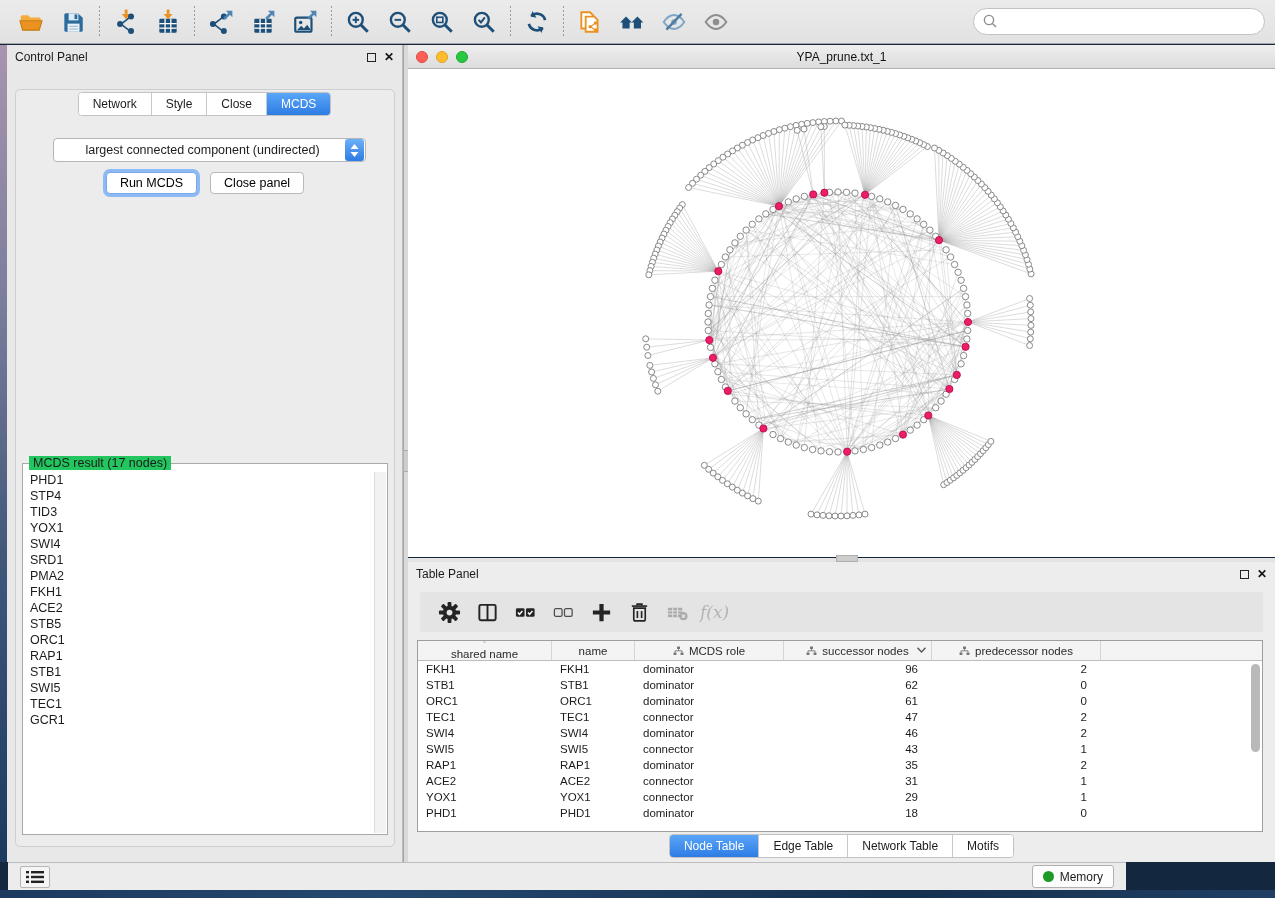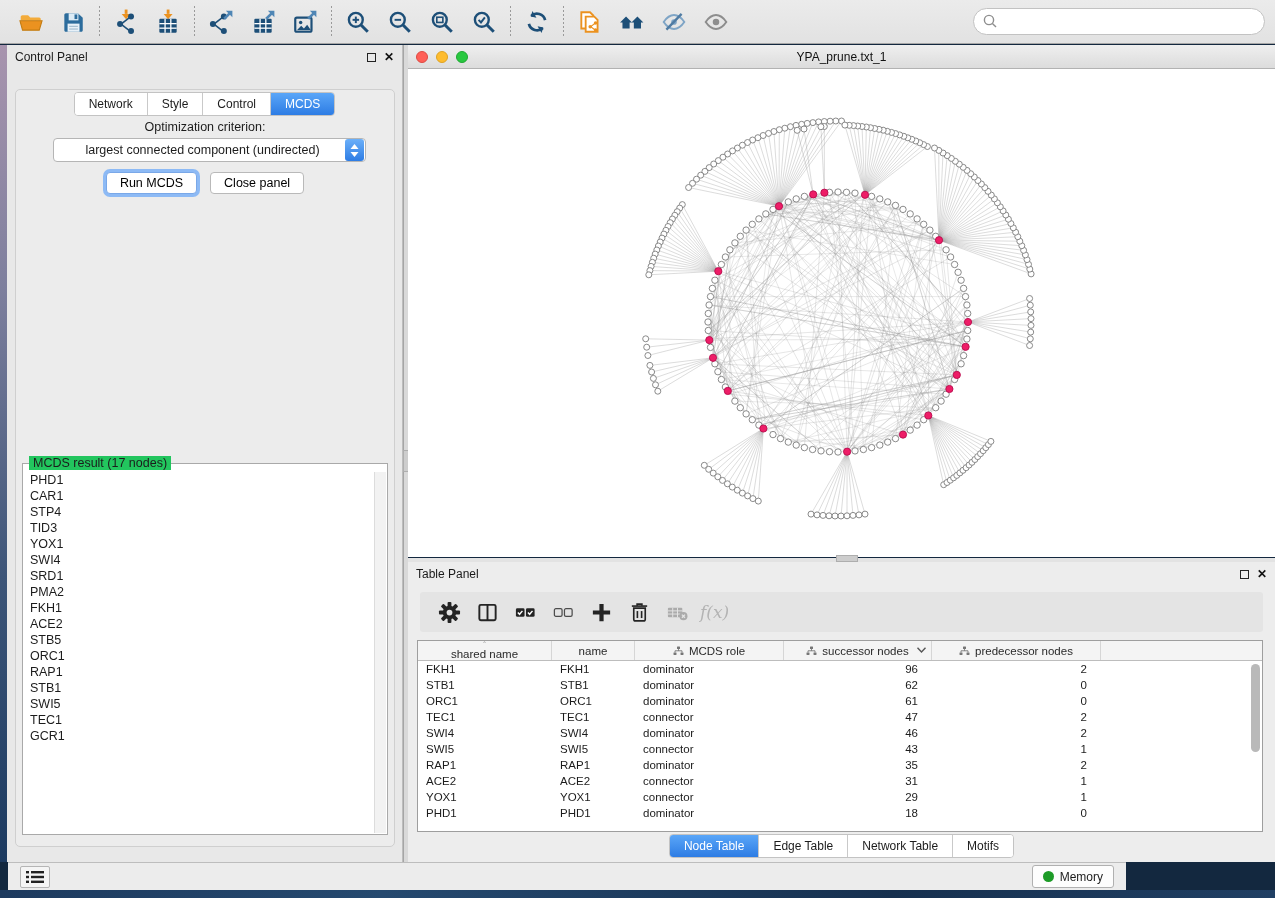--- a/index.html
+++ b/index.html
@@ -316,46 +316,44 @@
     <span class="panel-title">Control Panel</span>
     <span class="panel-winbtns">
       <span class="float-glyph"></span>
       <span class="close-glyph">✕</span>
     </span>
   </div>
   <div class="cp-tabs-row">
     <div class="seg-tabs" id="cp-tabs">
         <div class="seg-tab">Network</div>
         <div class="seg-tab">Style</div>
-        <div class="seg-tab">Control</div>
+        <div class="seg-tab">Close</div>
         <div class="seg-tab active">MCDS</div>
       </div>
   </div>
   <div class="cp-content">
-    <div class="opt-label">Optimization criterion:</div>
     <div class="dropdown">
       <span class="dropdown-text">largest connected component (undirected)</span>
       <span class="dropdown-stepper">
         <svg width="9" height="6" viewBox="0 0 9 6">
             <path d="M4.5 0L8.5 5H.5z" fill="#fff"></path>
           </svg>
         <svg width="9" height="6" viewBox="0 0 9 6">
             <path d="M4.5 6L8.5 1H.5z" fill="#fff"></path>
           </svg>
       </span>
     </div>
     <div class="btn-row">
       <button class="push-btn focused">Run MCDS</button>
       <button class="push-btn">Close panel</button>
     </div>
     <div class="mcds-fieldset">
       <span class="mcds-legend">MCDS result (17 nodes)</span>
       <div class="mcds-list" id="mcds-list">
           <div class="mcds-item">PHD1</div>
-          <div class="mcds-item">CAR1</div>
           <div class="mcds-item">STP4</div>
           <div class="mcds-item">TID3</div>
           <div class="mcds-item">YOX1</div>
           <div class="mcds-item">SWI4</div>
           <div class="mcds-item">SRD1</div>
           <div class="mcds-item">PMA2</div>
           <div class="mcds-item">FKH1</div>
           <div class="mcds-item">ACE2</div>
           <div class="mcds-item">STB5</div>
           <div class="mcds-item">ORC1</div>

